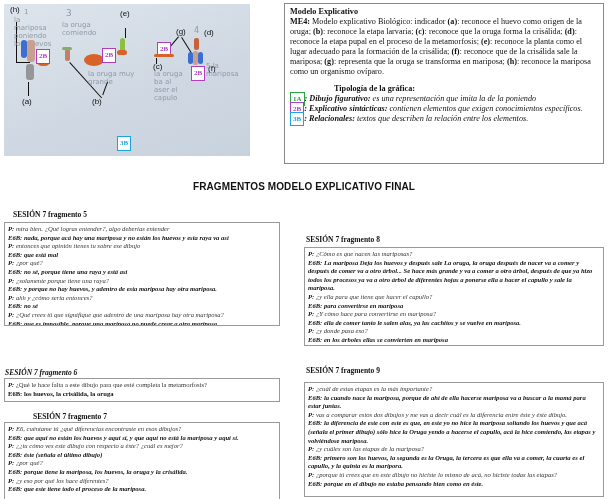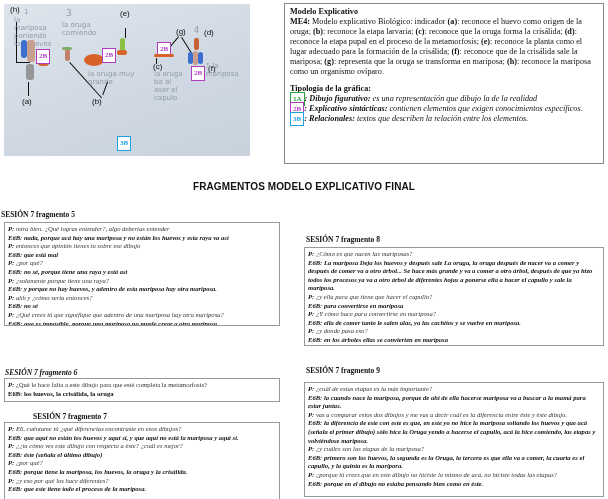--- a/index.html
+++ b/index.html
@@ -18,21 +18,21 @@
   .tag.b { color:#1ca4e0; border-color:#1ca4e0; }
   .tag.g { color:#27a33f; border-color:#27a33f; }
   .blob { position:absolute; border-radius:50%; background:#d8622a; }
   .line { position:absolute; background:#111; transform-origin:0 0; height:1px; }
 
   
   .model { position:absolute; left:284px; top:3px; width:320px; height:161px;
            border:1px solid #888; box-sizing:border-box; padding:3px 5px;
            font-size:8.2px; line-height:10px; }
   .model .h { font-weight:bold; }
-  .model .typo { margin-top:7px; }
+  .model .typo { margin-top:7px;margin-left:44px; }
   .model .it { font-style:italic; }
 
   .title { position:absolute; left:0; width:608px; top:181px; text-align:center;
            font-family:"Liberation Sans", sans-serif; font-weight:bold; font-size:10px; letter-spacing:0.1px; }
 
   .sess { position:absolute; font-weight:bold; font-size:7.5px; }
   .frag { position:absolute; border:1px solid #999; box-sizing:border-box; padding:2px 3px;
           font-size:6.6px; line-height:8.6px; overflow:hidden; }
   .frag .line-p { font-style:italic; color:#333; }
   .frag .line-p b { font-style:italic; color:#111; }
@@ -98,34 +98,34 @@
   <span class="tag b" style="left:113px;top:132px">3B</span>
 </div>
 
 <div class="model">
   <div class="h">Modelo Explicativo</div>
   <div>
     <b>ME4:</b><span> Modelo explicativo Biológico: indicador </span><b>(a)</b><span>: reconoce el huevo como origen de la oruga; </span><b>(b)</b><span>: reconoce la etapa larvaria; </span><b>(c)</b><span>: reconoce que la oruga forma la crisálida; </span><b>(d)</b><span>: reconoce la etapa pupal en el proceso de la metamorfosis; </span><b>(e)</b><span>: reconoce la planta como el lugar adecuado para la formación de la crisálida; </span><b>(f)</b><span>: reconoce que de la crisálida sale la mariposa; </span><b>(g)</b><span>: representa que la oruga se transforma en mariposa; </span><b>(h)</b><span>: reconoce la mariposa como un organismo ovíparo.</span>
   </div>
   <div class="h typo">Tipología de la gráfica:</div>
   <div class="it">
-    <span class="tag g" style="position:static;font-style:normal">1A</span><b>: Dibujo figurativo:</b><span> es una representación que dibujo la de la realidad</span>
+    <span class="tag g" style="position:static;font-style:normal">1A</span><b>: Dibujo figurativo:</b><span> es una representación que imita la de la poniendo</span>
   </div>
   <div class="it">
     <span class="tag p" style="position:static;font-style:normal">2B</span><b>: Explicativo sintácticas:</b><span> contienen elementos que exigen conocimientos específicos.</span>
   </div>
   <div class="it">
     <span class="tag b" style="position:static;font-style:normal">3B</span><b>: Relacionales:</b><span> textos que describen la relación entre los elementos.</span>
   </div>
 </div>
 
 <div class="title">FRAGMENTOS MODELO EXPLICATIVO FINAL</div>
 
 <div id="frags">
-    <div class="sess" style="left: 1px; top: 210px;">SESIÓN 7  fragmento 5</div>
+    <div class="sess" style="left: 13px; top: 210px;">SESIÓN 7  fragmento 5</div>
     <div class="frag" style="left: 4px; top: 222px; width: 276px; height: 104px;">
       <div class="line-p"><b>P:</b><span> mira bien. ¿Qué logras entender?, algo deberías entender</span></div>
       <div class="line-e"><b>E6B:</b><span> nada, porque acá hay una mariposa y no están los huevos y esta raya va así</span></div>
       <div class="line-p"><b>P:</b><span> entonces que opinión tienes tu sobre ese dibujo</span></div>
       <div class="line-e"><b>E6B:</b><span> que está mal</span></div>
       <div class="line-p"><b>P:</b><span> ¿por qué?</span></div>
       <div class="line-e"><b>E6B:</b><span> no sé, porque tiene una raya y está así</span></div>
       <div class="line-p"><b>P:</b><span> ¿solamente porque tiene una raya?</span></div>
       <div class="line-e"><b>E6B:</b><span> y porque no hay huevos, y adentro de esta mariposa hay otra mariposa.</span></div>
       <div class="line-p"><b>P:</b><span> ahh y ¿cómo sería entonces?</span></div>

